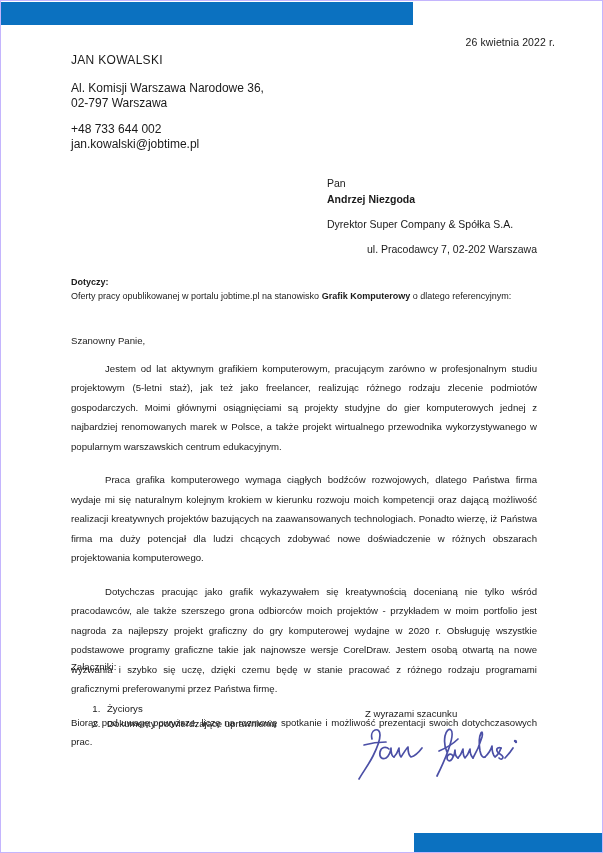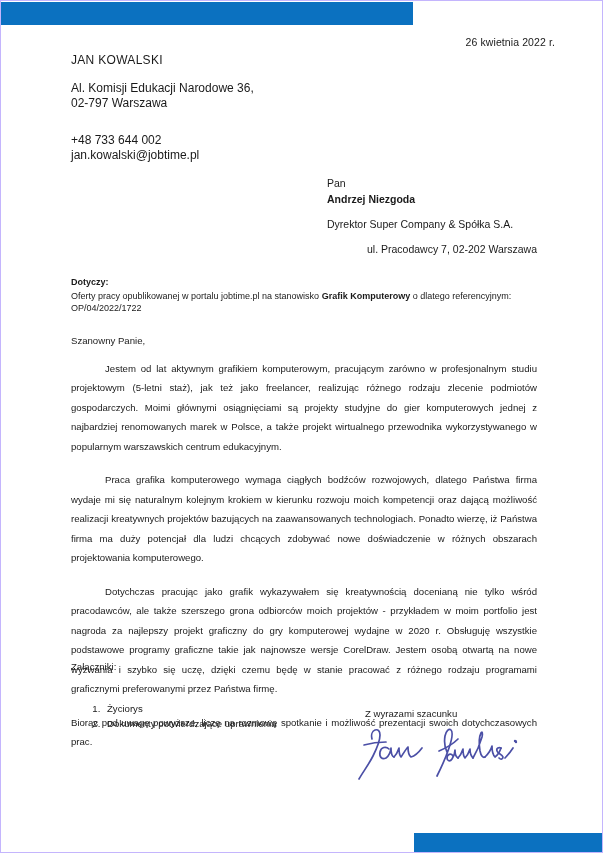--- a/index.html
+++ b/index.html
@@ -66,21 +66,21 @@
     color: #1a1a1a;
     line-height: 15px;
   }
   .sender .name {
     letter-spacing: 0.3px;
   }
   .sender .addr {
     margin-top: 13px;
   }
   .sender .contact {
-    margin-top: 22px;
+    margin-top: 11px;
   }
 
   .recipient {
     position: absolute;
     left: 326px;
     top: 174px;
     font-size: 10.5px;
     color: #1a1a1a;
     line-height: 16px;
   }
@@ -175,40 +175,39 @@
   <div class="bar-top"></div>
   <div class="bar-bottom"></div>
 
   <div class="content">
 
     <div class="date-line">26 kwietnia 2022 r.</div>
 
     <div class="sender">
       <div class="name">JAN KOWALSKI</div>
       <div class="addr">
-        <div>Al. Komisji Edukacji Narodowe 36,</div>
+        <div>Al. Komisji Warszawa Narodowe 36,</div>
         <div>02-797 Warszawa</div>
       </div>
       <div class="contact">
         <div>+48 733 644 002</div>
         <div>jan.kowalski@jobtime.pl</div>
       </div>
     </div>
 
     <div class="recipient">
       <div>Pan</div>
       <div class="r-name">Andrzej Niezgoda</div>
       <div class="r-role">Dyrektor Super Company &amp; Spółka S.A.</div>
       <div class="r-addr">ul. Pracodawcy 7, 02-202 Warszawa</div>
     </div>
 
     <div class="subject">
       <span class="s-label">Dotyczy:</span>
       <span>Oferty pracy opublikowanej w portalu jobtime.pl na stanowisko </span><b>Grafik Komputerowy</b><span> o dlatego referencyjnym:</span>
-      <div>OP/04/2022/1722</div>
     </div>
 
     <div class="body">
       <div class="salutation">Szanowny Panie,</div>
       <p class="para">Jestem od lat aktywnym grafikiem komputerowym, pracującym zarówno w profesjonalnym studiu projektowym (5-letni staż), jak też jako freelancer, realizując różnego rodzaju zlecenie podmiotów gospodarczych. Moimi głównymi osiągnięciami są projekty studyjne do gier komputerowych jednej z najbardziej renomowanych marek w Polsce, a także projekt wirtualnego przewodnika wykorzystywanego w popularnym warszawskich centrum edukacyjnym.</p>
       <p class="para">Praca grafika komputerowego wymaga ciągłych bodźców rozwojowych, dlatego Państwa firma wydaje mi się naturalnym kolejnym krokiem w kierunku rozwoju moich kompetencji oraz dającą możliwość realizacji kreatywnych projektów bazujących na zaawansowanych technologiach. Ponadto wierzę, iż Państwa firma ma duży potencjał dla ludzi chcących zdobywać nowe doświadczenie w różnych obszarach projektowania komputerowego.</p>
       <p class="para">Dotychczas pracując jako grafik wykazywałem się kreatywnością docenianą nie tylko wśród pracodawców, ale także szerszego grona odbiorców moich projektów - przykładem w moim portfolio jest nagroda za najlepszy projekt graficzny do gry komputerowej wydajne w 2020 r. Obsługuję wszystkie podstawowe programy graficzne takie jak najnowsze wersje CorelDraw. Jestem osobą otwartą na nowe wyzwania i szybko się uczę, dzięki czemu będę w stanie pracować z różnego rodzaju programami graficznymi preferowanymi przez Państwa firmę.</p>
       <p class="para noindent">Biorąc pod uwagę powyższe, liczę na rozmowę spotkanie i możliwość prezentacji swoich dotychczasowych prac.</p>
     </div>
 

